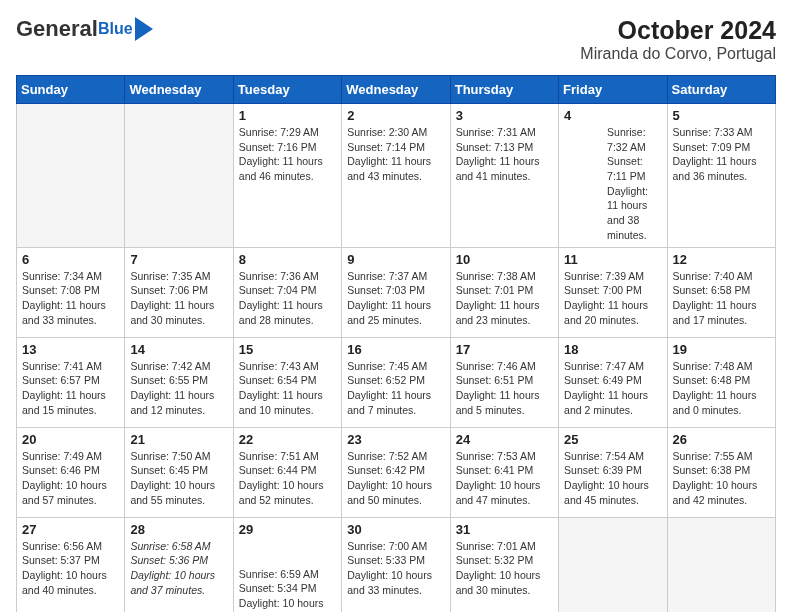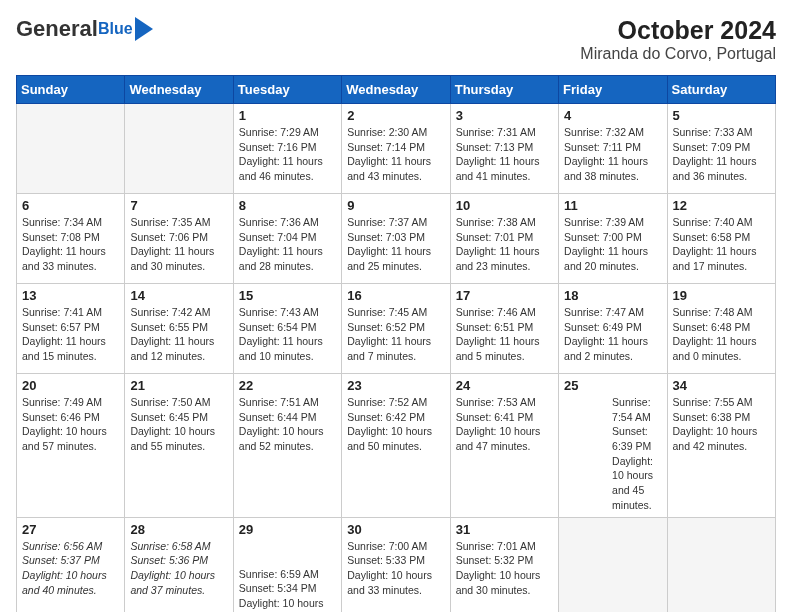--- a/index.html
+++ b/index.html
@@ -141,21 +141,21 @@
 Daylight: 11 hours and 43 minutes.</div>
         </td>
         <td>
           <span class="day-number">3</span>
           <div class="day-info" style="white-space: pre-line;">Sunrise: 7:31 AM
 Sunset: 7:13 PM
 Daylight: 11 hours and 41 minutes.</div>
         </td>
         <td>
           <span class="day-number">4</span>
-          <div class="day-info" style="white-space: pre-line;">Sunrise: 7:32 AM
+          <div class="day-info" style="white-space: pre-line; margin-left: 43px;">Sunrise: 7:32 AM
 Sunset: 7:11 PM
 Daylight: 11 hours and 38 minutes.</div>
         </td>
         <td>
           <span class="day-number">5</span>
           <div class="day-info" style="white-space: pre-line;">Sunrise: 7:33 AM
 Sunset: 7:09 PM
 Daylight: 11 hours and 36 minutes.</div>
         </td>
       </tr>
@@ -273,35 +273,35 @@
 Daylight: 10 hours and 50 minutes.</div>
         </td>
         <td>
           <span class="day-number">24</span>
           <div class="day-info" style="white-space: pre-line;">Sunrise: 7:53 AM
 Sunset: 6:41 PM
 Daylight: 10 hours and 47 minutes.</div>
         </td>
         <td>
           <span class="day-number">25</span>
-          <div class="day-info" style="white-space: pre-line; margin-left: 48px;">Sunrise: 7:54 AM
+          <div class="day-info" style="white-space: pre-line;">Sunrise: 7:54 AM
 Sunset: 6:39 PM
 Daylight: 10 hours and 45 minutes.</div>
         </td>
         <td>
-          <span class="day-number">34</span>
+          <span class="day-number">26</span>
           <div class="day-info" style="white-space: pre-line;">Sunrise: 7:55 AM
 Sunset: 6:38 PM
 Daylight: 10 hours and 42 minutes.</div>
         </td>
       </tr>
       <tr>
         <td>
           <span class="day-number">27</span>
-          <div class="day-info" style="white-space: pre-line; font-style: italic;">Sunrise: 6:56 AM
+          <div class="day-info" style="white-space: pre-line;">Sunrise: 6:56 AM
 Sunset: 5:37 PM
 Daylight: 10 hours and 40 minutes.</div>
         </td>
         <td>
           <span class="day-number">28</span>
           <div class="day-info" style="white-space: pre-line; font-style: italic;">Sunrise: 6:58 AM
 Sunset: 5:36 PM
 Daylight: 10 hours and 37 minutes.</div>
         </td>
         <td>

